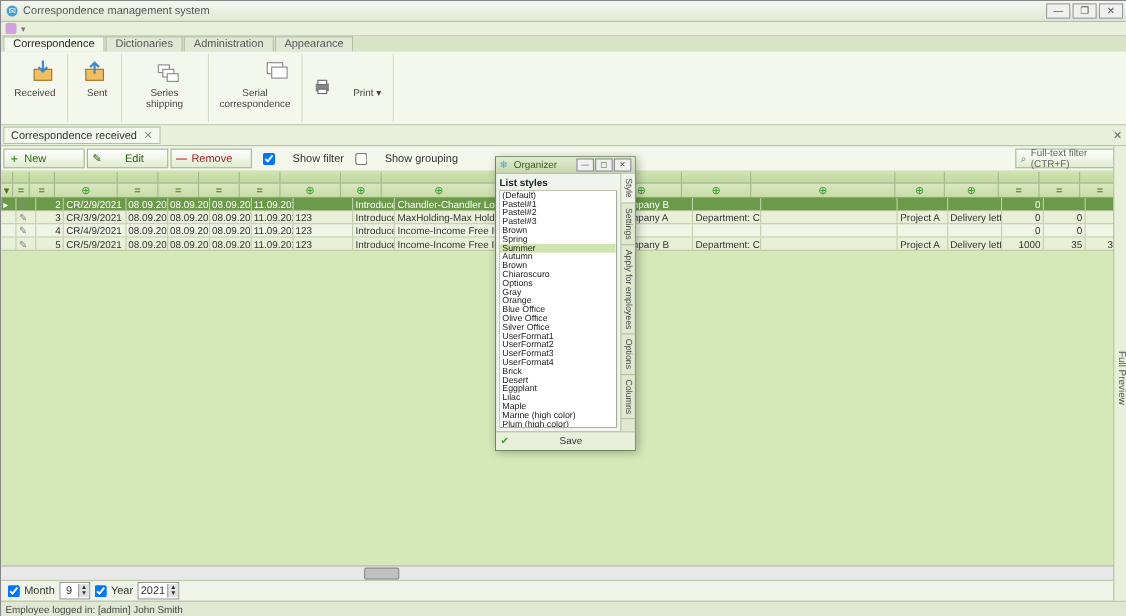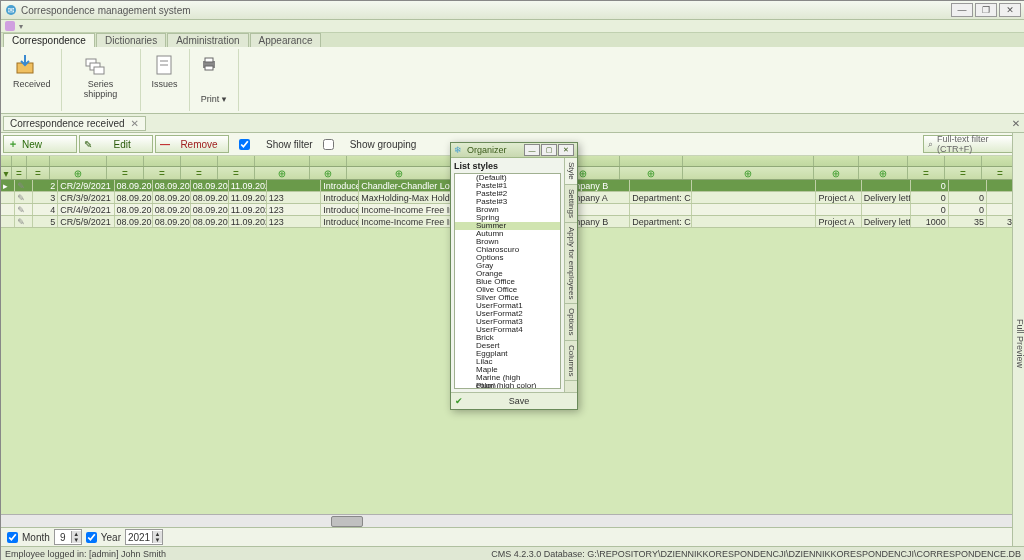--- a/index.html
+++ b/index.html
@@ -9,21 +9,21 @@
 .winbtns{margin-left:auto;display:flex;gap:2px}
 .winbtns span{width:20px;height:12px;border:1px solid #999;background:#f0f0f0;display:flex;align-items:center;justify-content:center;font-size:9px;cursor:pointer}
 .menubar{height:12px;background:#e8f0dc;display:flex;align-items:center;padding:0 4px;border-bottom:1px solid #c0d0b0}
 .menubar .glyph{width:10px;height:10px;background:#d0a0e0;border-radius:2px;margin-right:4px}
 .tabstrip{height:14px;background:#d8e4c8;display:flex;align-items:flex-end;padding:0 2px;font-size:10px}
 .tabstrip .tab{padding:1px 8px;border:1px solid #b0c0a0;border-bottom:none;background:#e0e8d4;margin-right:1px;color:#555;cursor:pointer}
 .tabstrip .tab.active{background:#f4f8ec;color:#222}
 .ribbon{height:62px;background:#f4f8ec;border-bottom:1px solid #b0c0a0;display:flex;padding:2px}
 .rgroup{display:flex;flex-direction:column;align-items:center;justify-content:center;padding:2px 4px;border-right:1px solid #d0dcc0;min-width:40px}
 .rgroup.wide{min-width:70px}
-.rbtn{display:flex;flex-direction:column;align-items:flex-start;justify-content:flex-start;padding:2px 6px;cursor:pointer;height:56px}
+.rbtn{display:flex;flex-direction:column;align-items:flex-end;justify-content:flex-start;padding:2px 6px;cursor:pointer;height:56px}
 .rbtn .ricon{width:24px;height:24px;margin-bottom:2px;display:flex;align-items:center;justify-content:center}
 .rbtn .rlabel{font-size:9px;color:#444;text-align:center;line-height:10px}
 .doctab{height:18px;background:#e8f0dc;display:flex;align-items:center;border-bottom:1px solid #b0c0a0;padding-left:2px;position:relative}
 .doctab .dt{background:#f4f8ec;border:1px solid #b0c0a0;padding:1px 6px;display:flex;align-items:center;gap:6px;font-size:10px}
 .doctab .dtx{cursor:pointer;color:#888}
 .doctab .closeall{position:absolute;right:2px;top:2px;width:14px;height:14px;display:flex;align-items:center;justify-content:center;cursor:pointer;color:#666}
 .toolbar{height:18px;background:#f4f8ec;display:flex;align-items:center;padding:2px;border-bottom:1px solid #c8d4b8;gap:2px}
 .tbtn{width:64px;height:16px;border:1px solid #a0b888;background:linear-gradient(#fff,#e0ecd0);display:flex;align-items:center;padding:0 4px;gap:4px;font-size:10px;cursor:pointer;color:#2a5a0a}
 .tbtn.green{color:#2a6a0a}
 .tbtn.red{color:#a02020}
@@ -58,21 +58,21 @@
 
 .dialog{position:absolute;left:450px;top:142px;width:126px;background:#f0f4ec;border:1px solid #6a8a5a;box-shadow:2px 2px 8px rgba(0,0,0,.3);font-size:9px}
 .dlg-title{height:14px;background:linear-gradient(#e0ecd0,#c8d8b0);display:flex;align-items:center;padding:0 3px;border-bottom:1px solid #a0b888;color:#3a5a1a}
 .dlg-title .ico{width:10px;height:10px;margin-right:3px;color:#4aa0d0}
 .dlg-title .wbtns{margin-left:auto;display:flex;gap:1px}
 .dlg-title .wbtns span{width:14px;height:10px;border:1px solid #888;background:#f0f0f0;font-size:7px;display:flex;align-items:center;justify-content:center;cursor:pointer}
 .dlg-body{display:flex}
 .dlg-main{flex:1;padding:3px}
 .dlg-label{font-weight:bold;color:#222;margin-bottom:2px;font-size:9px}
 .dlg-list{border:1px solid #a0b090;background:#fff;height:214px;overflow-y:auto;position:relative}
-.dlg-list .li{padding:0 21px;height:8px;line-height:8px;font-size:8px;cursor:pointer;color:#222}
+.dlg-list .li{padding:0 2px;height:8px;line-height:8px;font-size:8px;cursor:pointer;color:#222}
 .dlg-list .li.sel{background:#d0e4b0}
 .dlg-list::-webkit-scrollbar{width:8px}
 .dlg-list::-webkit-scrollbar-thumb{background:#c0c8b0;border:1px solid #888}
 .dlg-side{width:12px;background:#e0e8d0;border-left:1px solid #b0c0a0;display:flex;flex-direction:column}
 .dlg-side .vt{writing-mode:vertical-rl;font-size:8px;padding:4px 1px;border-bottom:1px solid #b0c0a0;text-align:center;cursor:pointer;color:#444}
 .dlg-side .vt.active{background:#f0f4e8}
 .dlg-foot{height:16px;border-top:1px solid #b0c0a0;display:flex;align-items:center;padding:0 4px;background:#e8f0dc}
 .dlg-foot .chk{width:10px;height:10px;color:#3a9a2a}
 .dlg-foot .save{flex:1;text-align:center;font-size:9px;cursor:pointer;color:#333}
 svg{display:block}
@@ -114,47 +114,58 @@
         <div class="rbtn">
       <span class="ricon">
             <svg width="24" height="24">
               <rect x="4" y="10" width="16" height="10" fill="#f0c060" stroke="#a07020"></rect>
               <path d="M12 2 v10 M8 8 l4 4 l4 -4" stroke="#3a8ad0" stroke-width="2" fill="none"></path>
             </svg>
           </span>
       <span class="rlabel">Received</span>
         </div>
       </div>
+    <div class="rgroup">
+        <div class="rbtn">
+      <span class="ricon">
+            <svg width="24" height="24">
+              <rect x="4" y="10" width="16" height="10" fill="#f0c060" stroke="#a07020"></rect>
+              <path d="M12 14 v-10 M8 8 l4 -4 l4 4" stroke="#3a8ad0" stroke-width="2" fill="none"></path>
+            </svg>
+          </span>
+      <span class="rlabel">Sent</span>
+        </div>
+      </div>
     <div class="rgroup wide">
         <div class="rbtn">
       <span class="ricon">
             <svg width="24" height="24">
               <rect x="2" y="6" width="10" height="7" fill="#fff" stroke="#888"></rect>
               <rect x="6" y="10" width="10" height="7" fill="#fff" stroke="#888"></rect>
               <rect x="10" y="14" width="10" height="7" fill="#fff" stroke="#888"></rect>
             </svg>
           </span>
       <span class="rlabel" style="white-space:pre">Series
 shipping</span>
         </div>
       </div>
-    <div class="rgroup">
+    <div class="rgroup wide">
         <div class="rbtn">
       <span class="ricon">
             <svg width="24" height="24">
-              <rect x="5" y="3" width="14" height="18" fill="#fff" stroke="#888"></rect>
-              <line x1="8" y1="8" x2="16" y2="8" stroke="#888"></line>
-              <line x1="8" y1="12" x2="16" y2="12" stroke="#888"></line>
+              <rect x="3" y="4" width="14" height="10" fill="#fff" stroke="#888"></rect>
+              <rect x="7" y="8" width="14" height="10" fill="#fff" stroke="#888"></rect>
             </svg>
           </span>
-      <span class="rlabel">Issues</span>
+      <span class="rlabel" style="white-space:pre">Serial
+correspondence</span>
         </div>
       </div>
     <div class="rgroup">
-        <div class="rbtn" style="height:auto;flex-direction:column;gap:20px">
+        <div class="rbtn" style="height:auto;flex-direction:row;gap:20px">
       <span class="ricon" style="width:16px;height:16px">
             <svg width="16" height="16">
               <rect x="2" y="5" width="12" height="7" fill="#888"></rect>
               <rect x="4" y="2" width="8" height="4" fill="#fff" stroke="#666"></rect>
               <rect x="4" y="10" width="8" height="4" fill="#fff" stroke="#666"></rect>
             </svg>
           </span>
       <span class="rlabel">Print ▾</span>
         </div>
       </div>
@@ -175,21 +186,21 @@
         <div class="tbtn green">
             <span style="color:#3a9a2a;font-weight:bold">＋</span>
             <span style="flex:1;text-align:left">New</span>
           </div>
         <div class="tbtn">
             <span>✎</span>
             <span style="flex:1;text-align:center">Edit</span>
           </div>
         <div class="tbtn red">
             <span style="color:#c03030;font-weight:bold">—</span>
-            <span style="flex:1;text-align:center">Remove</span>
+            <span style="flex:1;">Remove</span>
           </div>
         <label class="tcheck">
             <input type="checkbox" checked="" style="">
             <span>Show filter</span>
           </label>
         <label class="tcheck">
             <input type="checkbox" style="">
             <span>Show grouping</span>
           </label>
         <div class="fullfilter">
@@ -388,21 +399,20 @@
             </span>
           </div>
       </div>
 
     </div>
     <div class="sidepanel">Full Preview</div>
   </div>
 
   <div class="statusbar">
     <span>Employee logged in:   [admin] John Smith</span>
-    <span class="right">CMS 4.2.3.0 Database: G:\REPOSITORY\DZIENNIKKORESPONDENCJI\DZIENNIKKORESPONDENCJI\CORRESPONDENCE.DB</span>
   </div>
 
   <div class="dialog">
     <div class="dlg-title">
       <span class="ico">❄</span>
       <span>Organizer</span>
       <div class="wbtns">
         <span>—</span>
         <span>▢</span>
         <span>✕</span>

